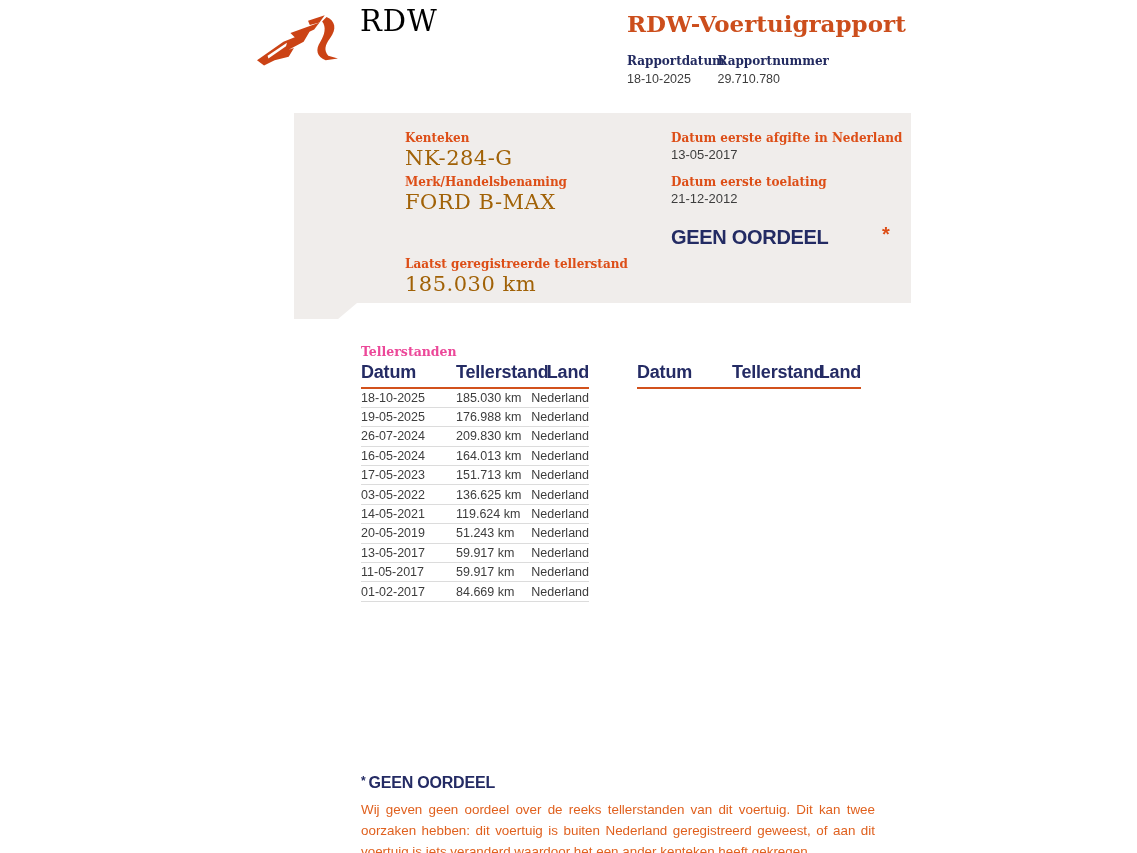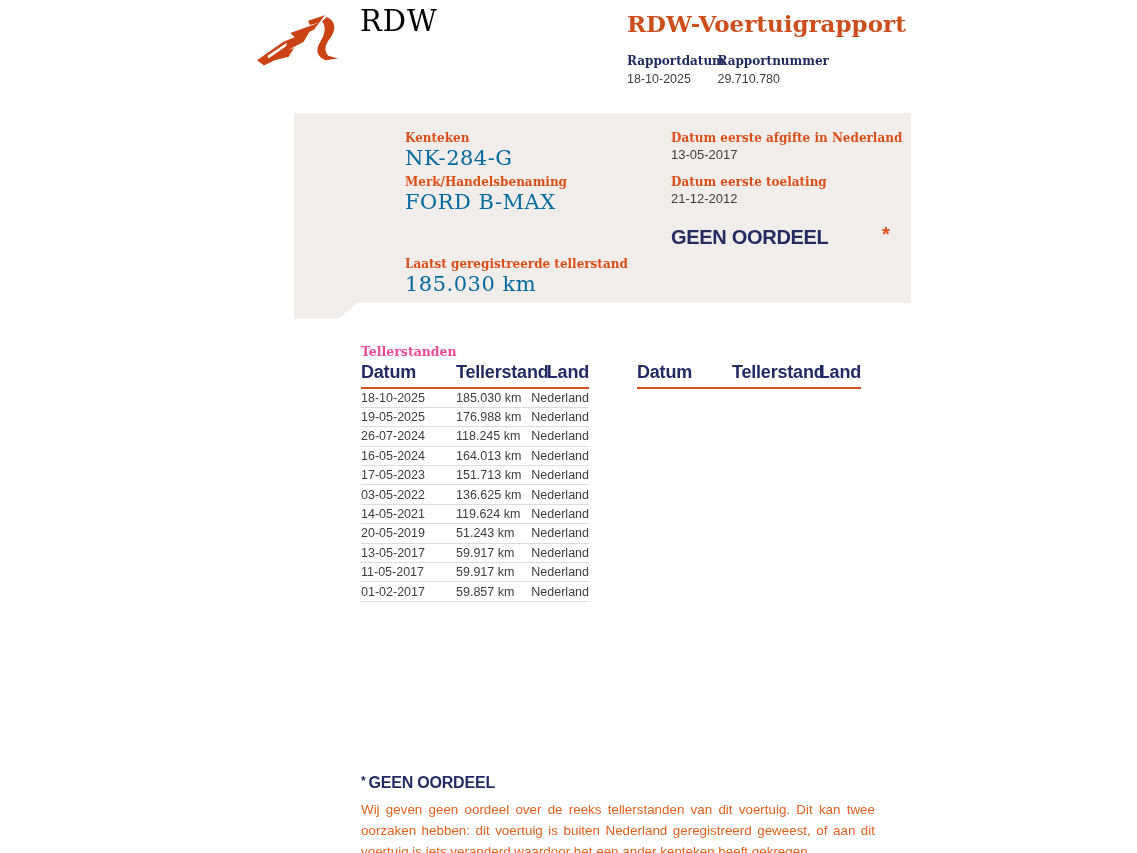--- a/index.html
+++ b/index.html
@@ -50,21 +50,21 @@
   }
   .vb-label {
     position:absolute;
     font-family:"DejaVu Serif", serif;
     font-weight:bold; font-size:12px; color:#dd4e17;
     white-space:nowrap;
   }
   .vb-big {
     position:absolute;
     font-family:"DejaVu Serif", serif;
-    font-size:21px; letter-spacing:0.5px; color:#0369a1;
+    font-size:21px; letter-spacing:0.5px; color:#a16207;
     white-space:nowrap;
   }
   .vb-small { position:absolute; font-size:13px; color:#3d3d3d; white-space:nowrap; }
   .vb-verdict {
     position:absolute; left:377px; top:113px;
     font-size:20px; font-weight:bold; letter-spacing:-0.3px;
     color:#232b63; white-space:nowrap;
   }
   .vb-asterisk {
     position:absolute; left:588px; top:110px;
@@ -185,21 +185,21 @@
 
 
       <tr>
         <td>19-05-2025</td>
         <td class="num">176.988 km</td>
         <td class="num">Nederland</td>
       </tr>
 
       <tr>
         <td>26-07-2024</td>
-        <td class="num">118.245 km</td>
+        <td class="num">209.830 km</td>
         <td class="num">Nederland</td>
       </tr>
 
       <tr>
         <td>16-05-2024</td>
         <td class="num">164.013 km</td>
         <td class="num">Nederland</td>
       </tr>
 
       <tr>
@@ -233,21 +233,21 @@
       </tr>
 
       <tr>
         <td>11-05-2017</td>
         <td class="num">59.917 km</td>
         <td class="num">Nederland</td>
       </tr>
 
       <tr>
         <td>01-02-2017</td>
-        <td class="num">59.857 km</td>
+        <td class="num">84.669 km</td>
         <td class="num">Nederland</td>
       </tr>
     </tbody>
 </table>
 
 <table class="readings t2">
   <colgroup>
       <col style="width:95px">
       <col style="width:53px">
       <col style="width:76px">

